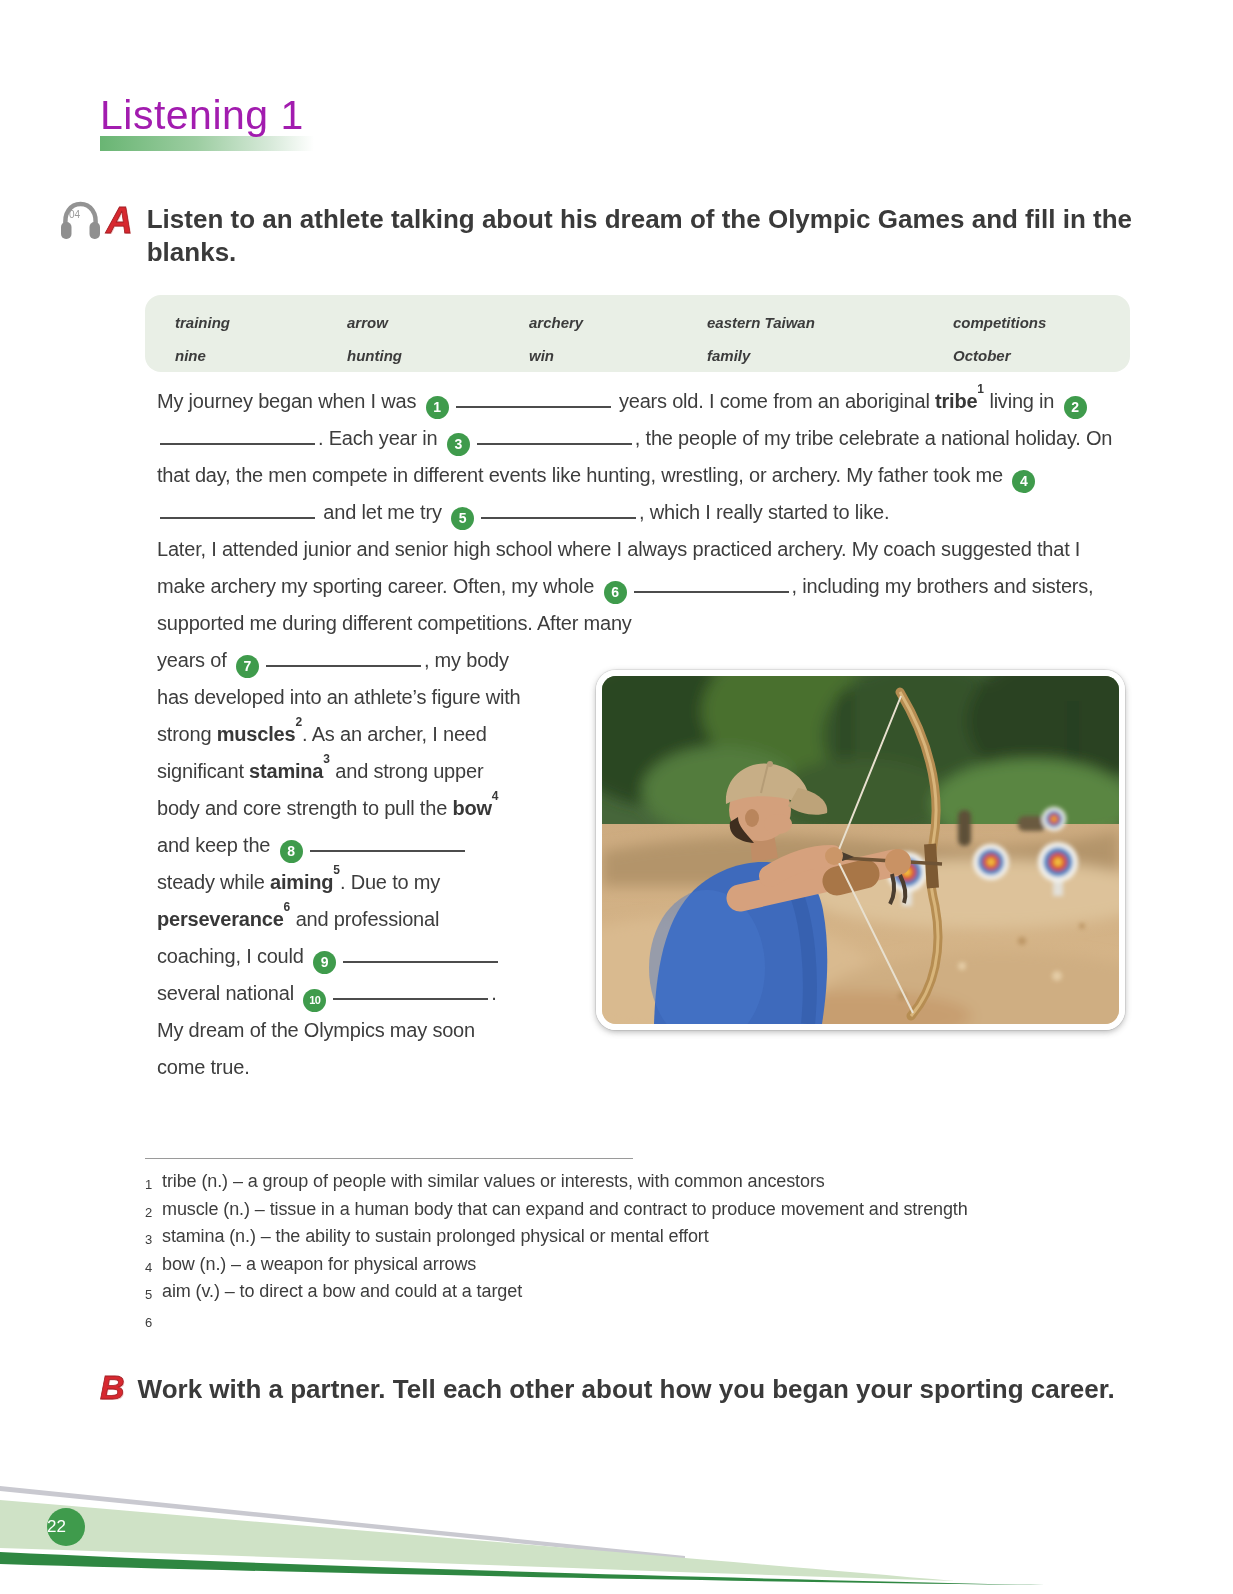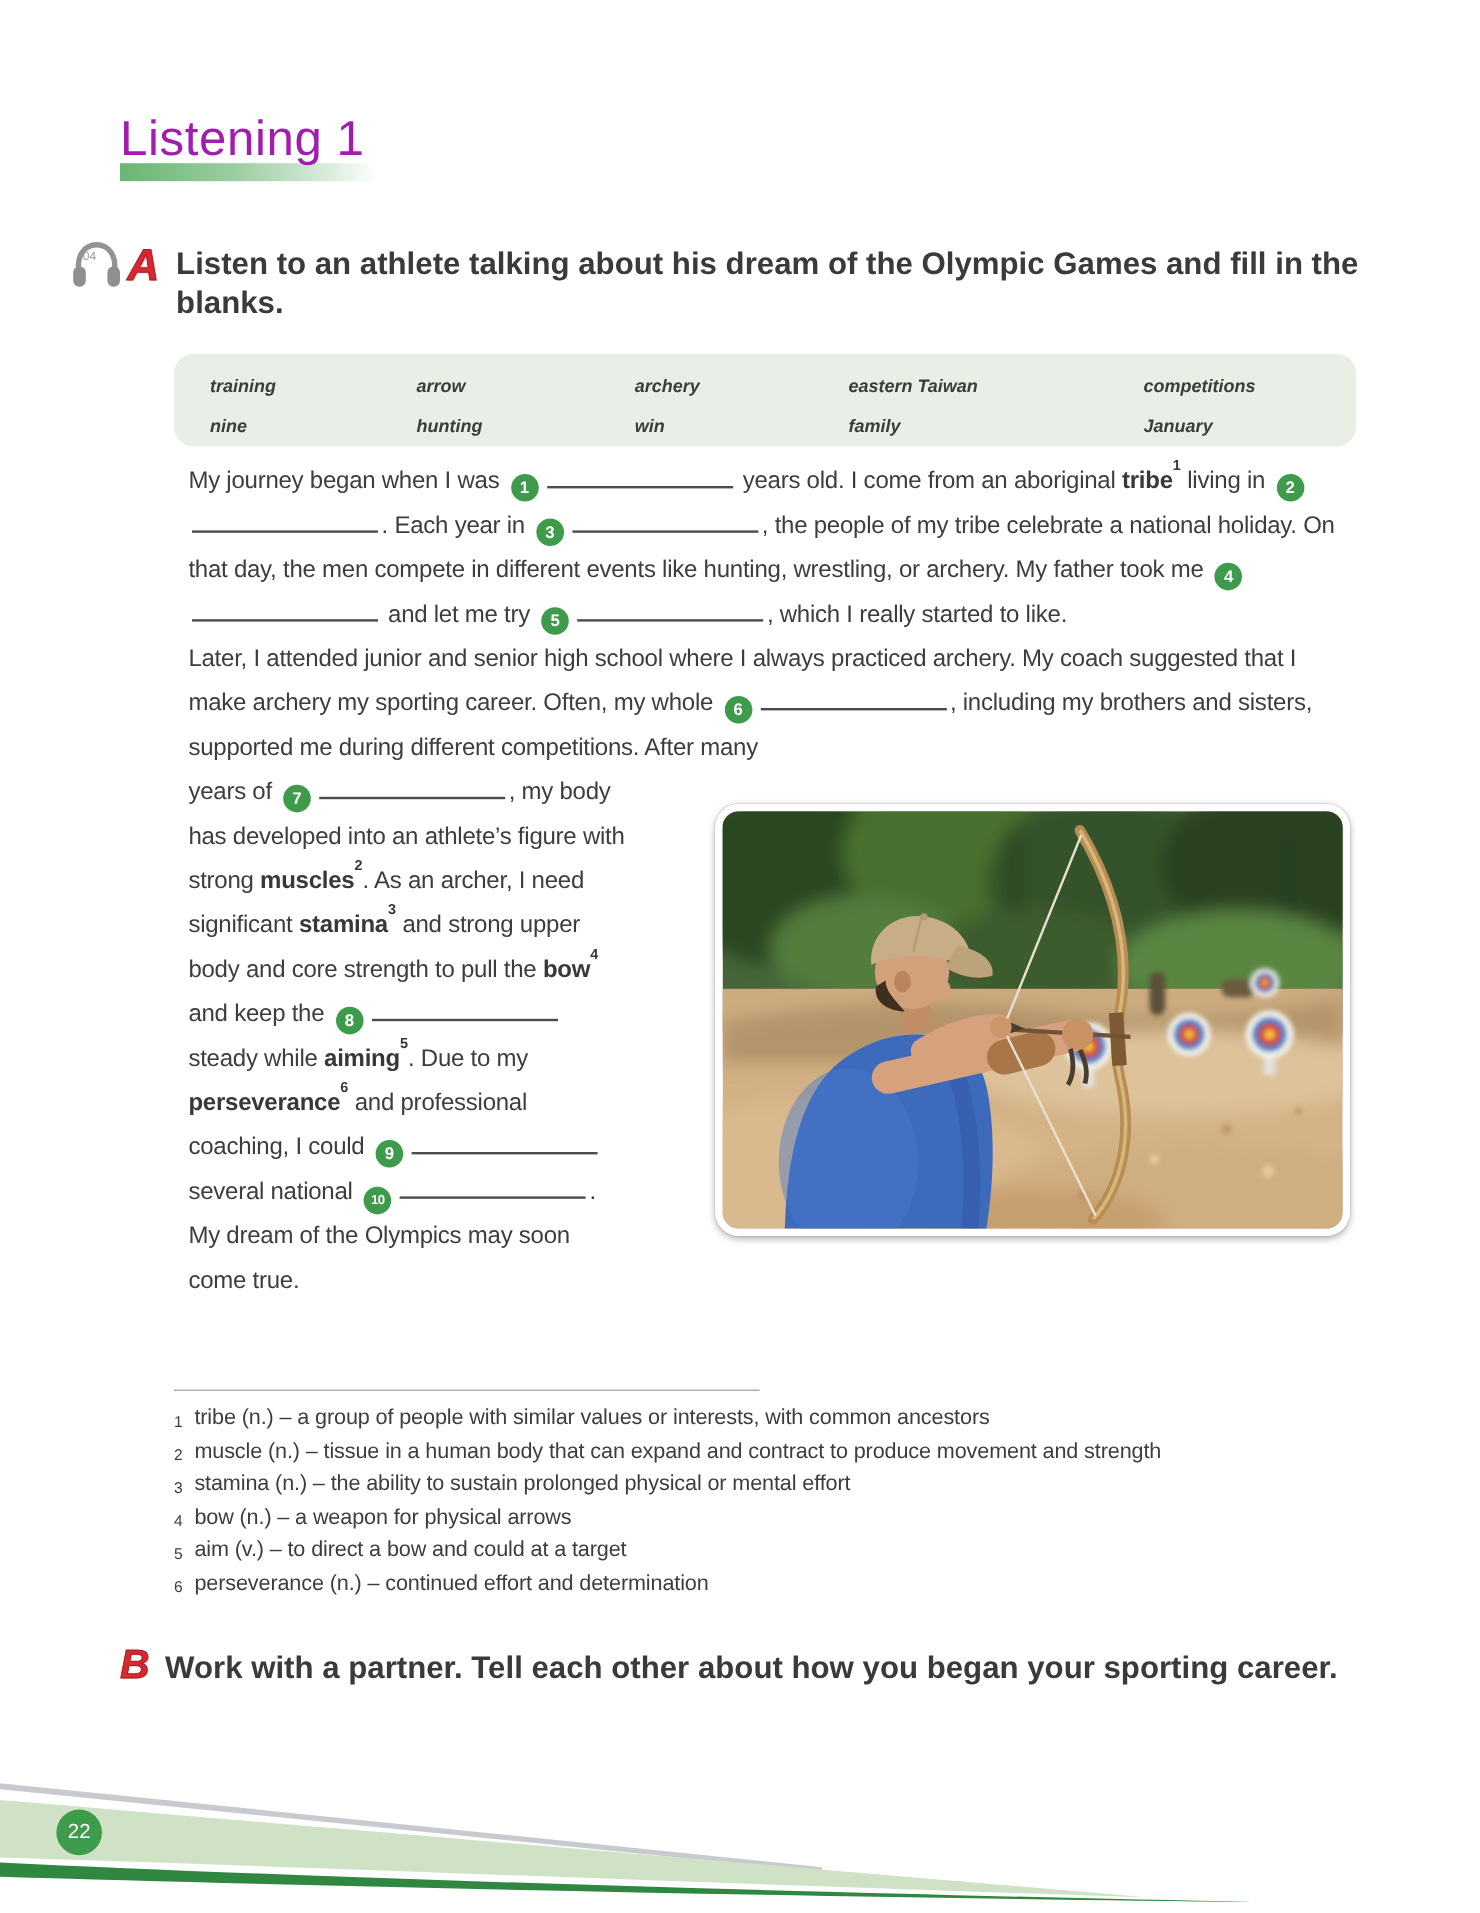--- a/index.html
+++ b/index.html
@@ -50,21 +50,21 @@
   
   .footnotes{position:absolute;left:145px;top:1158px;width:920px;clear:both;}
   .fn-divider{width:488px;height:0;border-top:1px solid #9a9a9a;margin-bottom:9px;}
   .footnotes ol{list-style:none;margin:0;padding:0;}
   .fn{position:relative;padding-left:17px;font-size:18px;line-height:27.5px;color:#3d3d3d;letter-spacing:-0.1px;}
   .fn-num{position:absolute;left:0;top:3px;font-size:13px;color:#3d3d3d;}
 
   
   .swoosh{position:absolute;left:0;top:1444px;}
   .page-num{position:absolute;left:47px;top:1508px;width:38px;height:38px;border-radius:50%;
-            background:#3f9b4c;color:#fff;font-size:17px;line-height:38px;text-align:center;z-index:3;}
+            background:#3f9b4c;color:#fff;font-size:17px;line-height:38px;z-index:3;}
 </style>
 </head>
 <body>
 
 <div class="page">
 
   <header class="title-block">
     <div class="title-bar"></div>
     <h1 class="title">Listening 1</h1>
   </header>
@@ -88,21 +88,21 @@
         <span class="wb-item">arrow</span>
         <span class="wb-item">archery</span>
         <span class="wb-item">eastern Taiwan</span>
         <span class="wb-item">competitions</span>
       </div>
       <div class="wb-row">
         <span class="wb-item">nine</span>
         <span class="wb-item">hunting</span>
         <span class="wb-item">win</span>
         <span class="wb-item">family</span>
-        <span class="wb-item">January</span>
+        <span class="wb-item">October</span>
       </div>
     </div>
 
   <div class="passage">
     <p class="para"><span class="seg">My journey began when I was </span><span class="numc">1</span><span class="blank"></span><span class="seg"> years old. I come from an aboriginal </span><b class="vocab">tribe<sup>1</sup></b><span class="seg"> living in </span><span class="numc">2</span><span class="blank"></span><span class="seg">. Each year in </span><span class="numc">3</span><span class="blank"></span><span class="seg">, the people of my tribe celebrate a national holiday. On that day, the men compete in different events like hunting, wrestling, or archery. My father took me </span><span class="numc">4</span><span class="blank"></span><span class="seg"> and let me try </span><span class="numc">5</span><span class="blank"></span><span class="seg">, which I really started to like.</span></p>
     <p class="para"><span class="seg">Later, I attended junior and senior high school where I always practiced archery. My coach suggested that I make archery my sporting career. Often, my whole </span><span class="numc">6</span><span class="blank"></span><span class="seg">, including my brothers and sisters, supported me during different competitions. After many</span></p>
     <div class="para">
       <figure class="photo" aria-label="archer-aiming-bow-at-targets">
         <svg width="517" height="348" viewBox="0 0 517 348">
           <defs>
@@ -210,21 +210,21 @@
   </div>
 
   <div class="footnotes">
     <div class="fn-divider"></div>
     <ol>
         <li class="fn"><sup class="fn-num">1</sup><span class="fn-text">tribe (n.) – a group of people with similar values or interests, with common ancestors</span></li>
         <li class="fn"><sup class="fn-num">2</sup><span class="fn-text">muscle (n.) – tissue in a human body that can expand and contract to produce movement and strength</span></li>
         <li class="fn"><sup class="fn-num">3</sup><span class="fn-text">stamina (n.) – the ability to sustain prolonged physical or mental effort</span></li>
         <li class="fn"><sup class="fn-num">4</sup><span class="fn-text">bow (n.) – a weapon for physical arrows</span></li>
         <li class="fn"><sup class="fn-num">5</sup><span class="fn-text">aim (v.) – to direct a bow and could at a target</span></li>
-        <li class="fn"><sup class="fn-num">6</sup><span class="fn-text">perseverance (n.) – continued effort and determination</span></li>
+        <li class="fn"><sup class="fn-num">6</sup></li>
       </ol>
   </div>
 
   <section class="section-b">
     <span class="red-letter b-letter">B</span>
     <p class="instruction">Work with a partner. Tell each other about how you began your sporting career.</p>
   </section>
 
   <svg class="swoosh" width="1233" height="150" viewBox="0 0 1233 150">
     <path d="M0,42 L685,112 L685,116 L0,47 Z" fill="#c9c9d0"></path>

